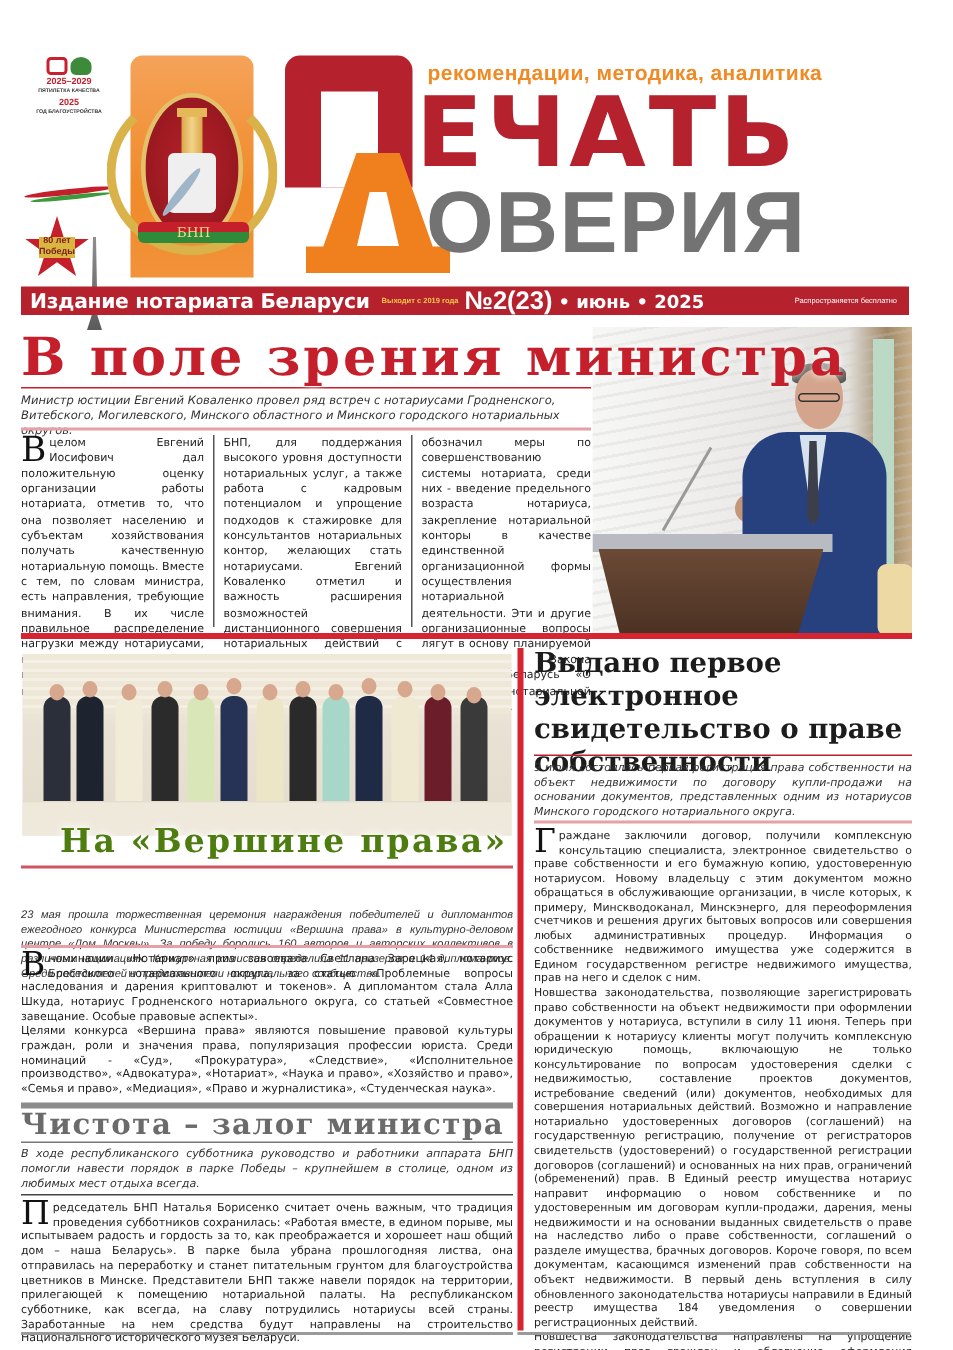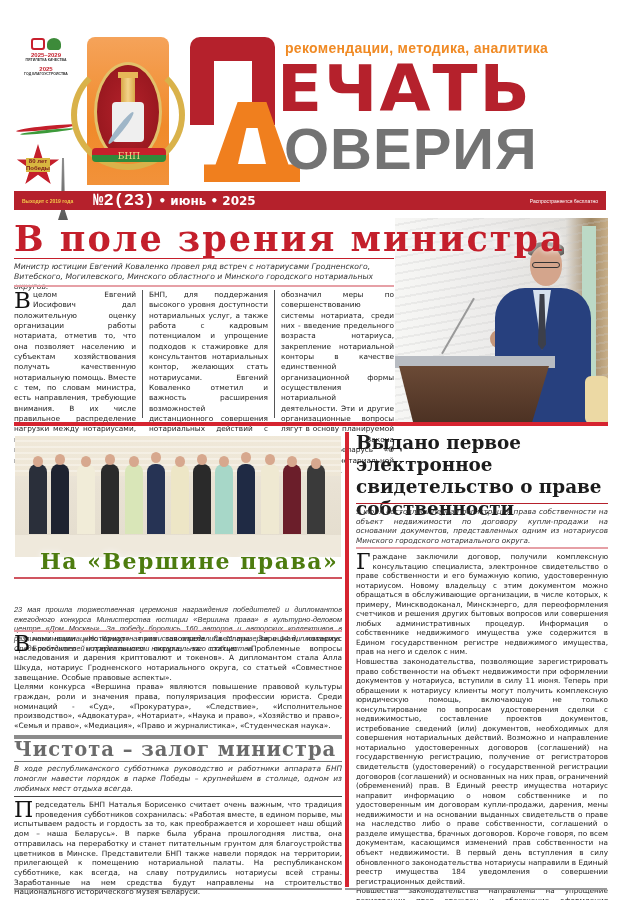--- a/index.html
+++ b/index.html
@@ -38,21 +38,21 @@
   .title-big-P::after { content: ""; position: absolute; left: 24px; top: 24px; width: 38px; height: 64px; background: #ffffff; }
   .title-line1 { position: absolute; left: 277px; top: 54px; color: #b5212c; font-size: 66px; font-weight: bold; line-height: 70px; letter-spacing: 2px; font-family: "DejaVu Sans", sans-serif; white-space: nowrap; transform: scaleY(0.98); }
   .title-D { position: absolute; left: 204px; top: 102px; width: 96px; height: 80px; }
   .title-D .dshape { position: absolute; left: 0; top: 0; width: 96px; height: 80px; background: #f07f1e; clip-path: polygon(35% 0, 65% 0, 88% 78%, 100% 78%, 100% 100%, 0 100%, 0 78%, 12% 78%); }
   .title-D .dhole { position: absolute; left: 34px; top: 26px; width: 28px; height: 36px; background: #fff; clip-path: polygon(30% 0, 70% 0, 100% 100%, 0 100%); }
   .title-line2 { position: absolute; left: 284px; top: 118px; color: #737373; font-size: 58px; font-weight: bold; line-height: 62px; letter-spacing: 1px; font-family: Liberation Sans, sans-serif; white-space: nowrap; }
 
   .bar { position: absolute; left: 14px; top: 191px; width: 592px; height: 19px; background: #b5212c; color: #fff; display: flex; align-items: center; white-space: nowrap; }
   .bar-pub { font-size: 13.5px; font-weight: bold; margin-left: 6px; font-family: "DejaVu Sans", sans-serif; letter-spacing: -0.2px; }
   .bar-since { font-size: 5px; color: #f5c84a; margin-left: 8px; font-weight: bold; font-family: "Liberation Sans", sans-serif; }
-  .bar-issue { font-size: 17px; margin-left: 20px; font-family: Liberation Mono, monospace; font-weight: bold; }
+  .bar-issue { font-size: 17px; margin-left: 4px; font-family: Liberation Sans, sans-serif; font-weight: bold; }
   .bar-date { font-size: 12px; margin-left: 4px; font-weight: bold; font-family: "DejaVu Sans", sans-serif; }
   .bar-free { font-size: 5px; margin-left: auto; margin-right: 8px; font-family: "Liberation Sans", sans-serif; }
 
   
   .lead-headline { position: absolute; left: 14px; top: 218px; color: #c41f2b; font-size: 35px; font-weight: bold; letter-spacing: 2px; font-family: "DejaVu Serif", serif; white-space: nowrap; text-shadow: 0 0 6px #fff; z-index: 3; }
   .lead-photo { position: absolute; left: 395px; top: 218px; width: 213px; height: 205px; background: linear-gradient(90deg, #f7f7f5 0%, #ecebea 45%, #e2e0dc 80%, #a08866 92%, #c9b08a 100%); overflow: hidden; }
   .lead-photo .wave { position: absolute; left: 0; top: 0; width: 100%; height: 100%; background: repeating-linear-gradient(170deg, rgba(255,255,255,0.0) 0 6px, rgba(200,200,200,0.25) 6px 8px); }
   .lead-photo .green-wall { position: absolute; left: 187px; top: 8px; width: 14px; height: 180px; background: #bcd9c6; }
   .lead-photo .head { position: absolute; left: 135px; top: 28px; width: 32px; height: 40px; background: #d4a58c; border-radius: 45% 45% 50% 50%; }
   .lead-photo .hair { position: absolute; left: 133px; top: 24px; width: 36px; height: 14px; background: #5a5550; border-radius: 50% 50% 20% 20%; }
@@ -153,20 +153,21 @@
   <div class="title-big-P"></div>
   <div class="title-line1">ЕЧАТЬ</div>
   <div class="title-D">
       <div class="dshape"></div>
       <div class="dhole"></div>
     </div>
   <div class="title-line2">ОВЕРИЯ</div>
 </div>
 
 <div class="bar">
+  <span class="bar-pub">Издание нотариата Беларуси</span>
   <span class="bar-since">Выходит с 2019 года</span>
   <span class="bar-issue">№2(23)</span>
   <span class="bar-date">• июнь • 2025</span>
   <span class="bar-free">Распространяется бесплатно</span>
 </div>
 
 <div class="lead-photo">
   <div class="wave"></div>
   <div class="green-wall"></div>
   <div class="bg-person"></div>

